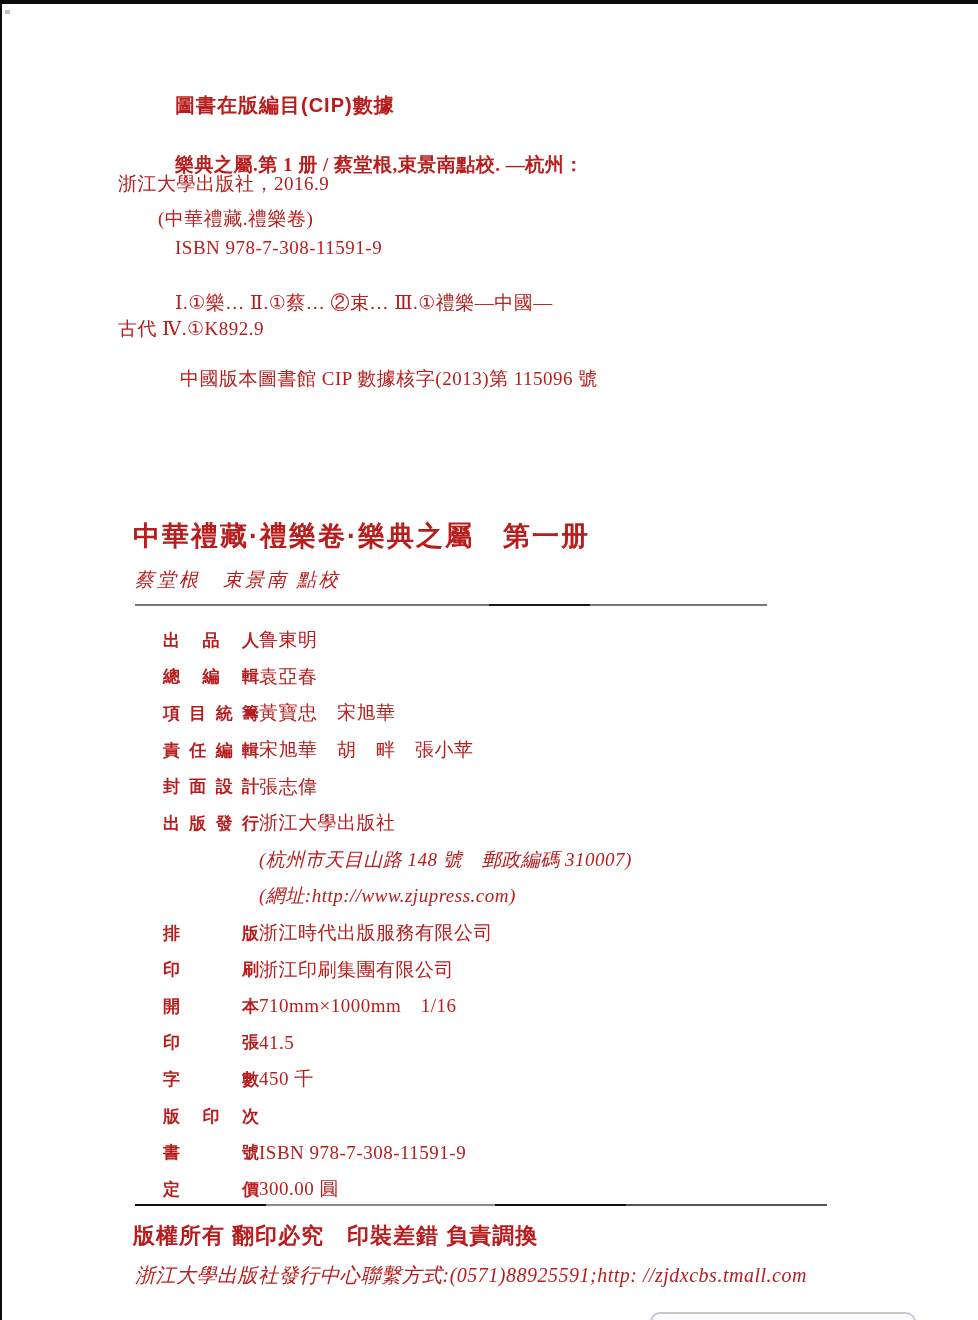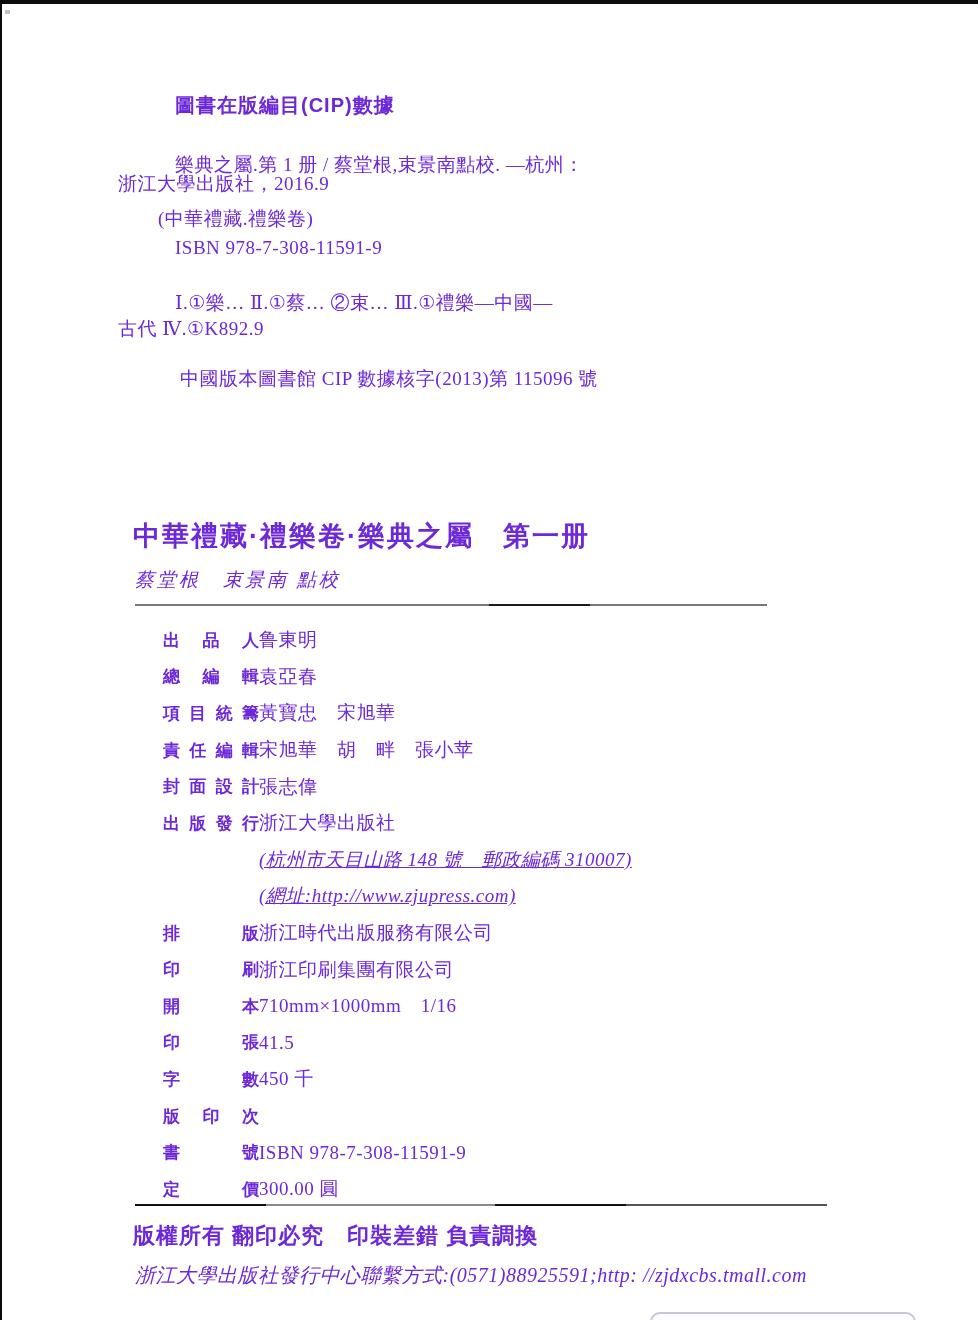--- a/index.html
+++ b/index.html
@@ -1,49 +1,49 @@
 <!DOCTYPE html>
 <html><head>
 <meta charset="utf-8">
 <style>
   html,body{margin:0;padding:0;background:#ffffff;}
   .page{
     position:relative;width:978px;height:1320px;background:#fff;overflow:hidden;
-    color:#6d28d9;font-family:"Liberation Serif","DejaVu Serif",serif;
+    color:#b91c1c;font-family:"Liberation Serif","DejaVu Serif",serif;
   }
   
   .scan-top{position:absolute;left:0;top:0;width:978px;height:4px;background:#0b0b0b;}
   .scan-left{position:absolute;left:0;top:0;width:2px;height:1320px;background:#0b0b0b;}
   .scan-speck{position:absolute;left:5px;top:10px;width:5px;height:4px;background:#9fa6ad;opacity:.7;}
   .br-card{position:absolute;left:650px;top:1312px;width:262px;height:30px;
     border:2px solid #c5c8d3;border-radius:10px;background:#fcfcfd;}
   
   .cip-heading{position:absolute;left:175px;top:92px;
     font-family:"Liberation Sans","DejaVu Sans",sans-serif;font-weight:bold;font-size:20px;letter-spacing:1px;}
   .cip-line{position:absolute;font-size:19px;letter-spacing:.5px;white-space:nowrap;}
-  .l1{left:175px;top:152px;}
+  .l1{left:175px;top:152px;font-weight:bold;}
   .l2{left:118px;top:171px;}
   .l3{left:158px;top:206px;}
   .l4{left:175px;top:237px;}
   .l5{left:175px;top:290px;}
   .l6{left:118px;top:316px;}
   .l7{left:180px;top:366px;}
   
   .book-title{position:absolute;left:133px;top:518px;white-space:nowrap;
     font-family:Liberation Sans, sans-serif;font-weight:bold;font-size:27px;letter-spacing:2px;}
   .editors{position:absolute;left:135px;top:567px;font-style:italic;font-size:19px;letter-spacing:3px;white-space:nowrap;}
   .rule1{position:absolute;left:135px;top:604px;width:632px;height:2px;
     background:linear-gradient(90deg,#777 0%,#777 56%,#1a1a1a 56%,#1a1a1a 72%,#777 72%,#777 100%);}
   
   .colophon{position:absolute;left:135px;top:622px;width:790px;}
   .crow{display:flex;align-items:center;height:36.6px;}
   .clabel{width:96px;flex:0 0 96px;font-family:"Liberation Sans","DejaVu Sans",sans-serif;
     font-weight:bold;font-size:17px;text-align:justify;text-align-last:justify;white-space:nowrap;margin-left:28px;}
   .cvalue{font-size:19px;letter-spacing:.5px;white-space:nowrap;}
-  .kai{font-style:italic;text-decoration:underline;}
+  .kai{font-style:italic;}
   .rule2{position:absolute;left:135px;top:1204px;width:692px;height:2px;
     background:linear-gradient(90deg,#111 0%,#111 19%,#8a8a8a 19%,#8a8a8a 52%,#111 52%,#111 71%,#555 71%,#555 98%);}
   
   .notice{position:absolute;left:133px;top:1221px;white-space:nowrap;
     font-family:"Liberation Sans","DejaVu Sans",sans-serif;font-weight:bold;font-size:22px;letter-spacing:1px;}
   .contact{position:absolute;left:135px;top:1262px;font-style:italic;font-size:20px;letter-spacing:.5px;white-space:nowrap;}
 </style>
 </head>
 <body>
 

